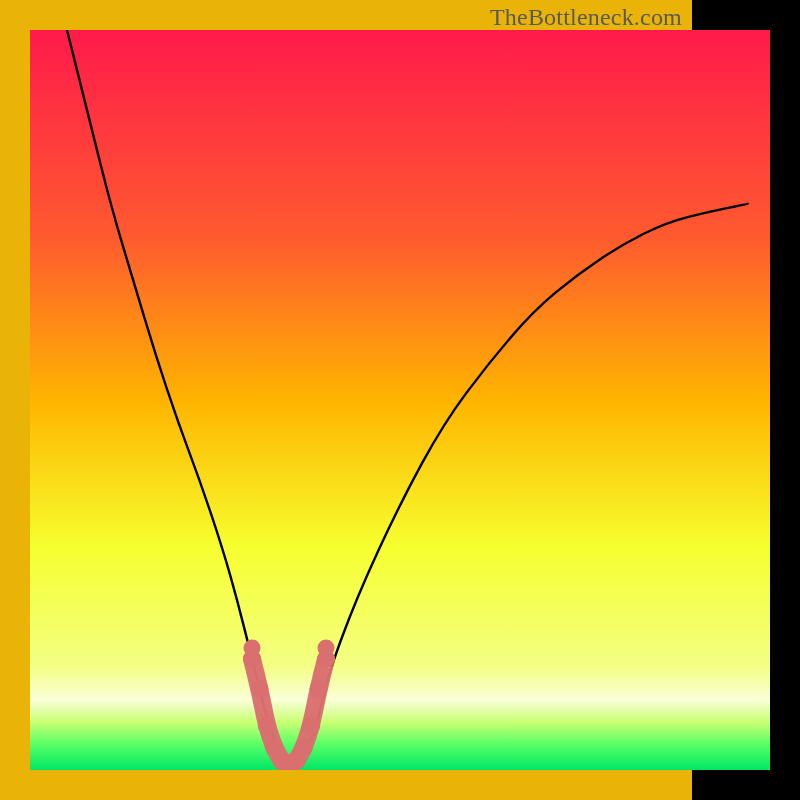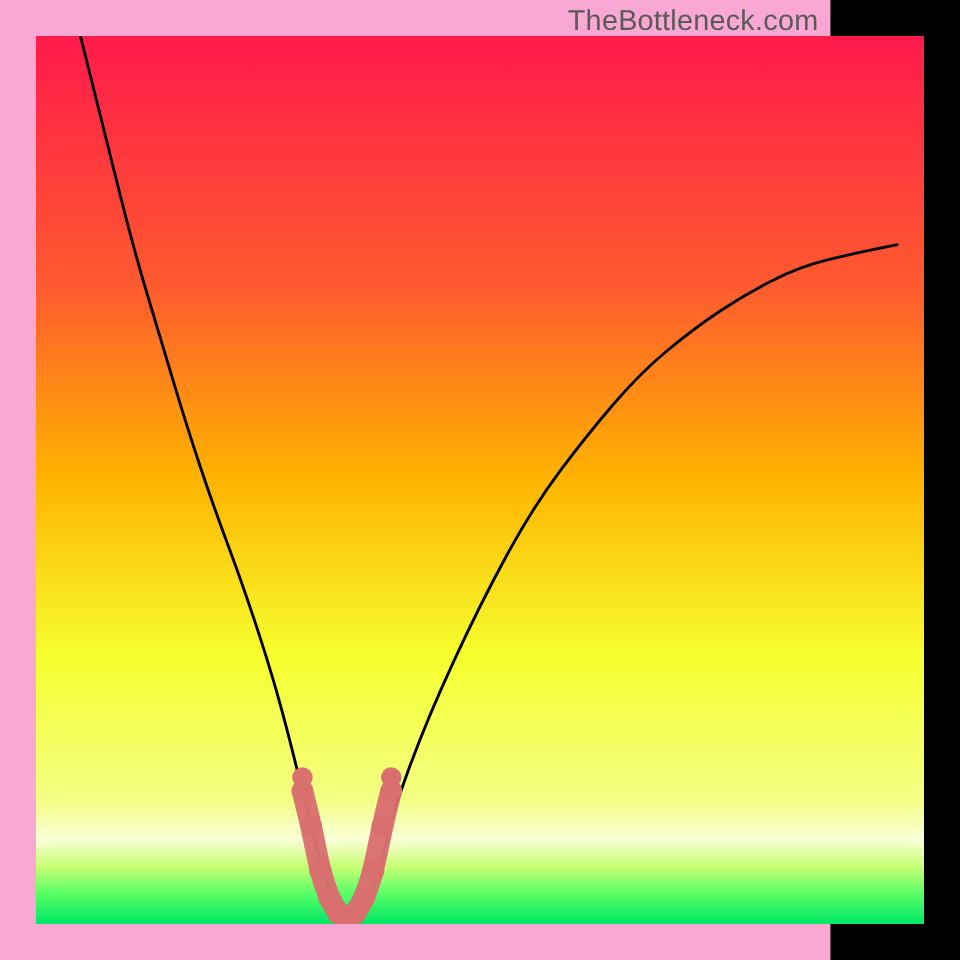--- a/index.html
+++ b/index.html
@@ -8,21 +8,22 @@
     width: 800px;
     height: 800px;
     background: #000;
     font-family: Arial, Helvetica, sans-serif;
     overflow: hidden;
   }
   .frame {
     position: relative;
     width: 692px;
     height: 800px;
-    background: #f9a8d4;
+    background: #eab308;
+    font-family: Liberation Serif, serif;
   }
   .watermark {
     position: absolute;
     top: 4px;
     right: 10px;
     color: #5a5a5a;
     font-size: 24px;
     font-weight: 500;
     letter-spacing: 0.2px;
   }

